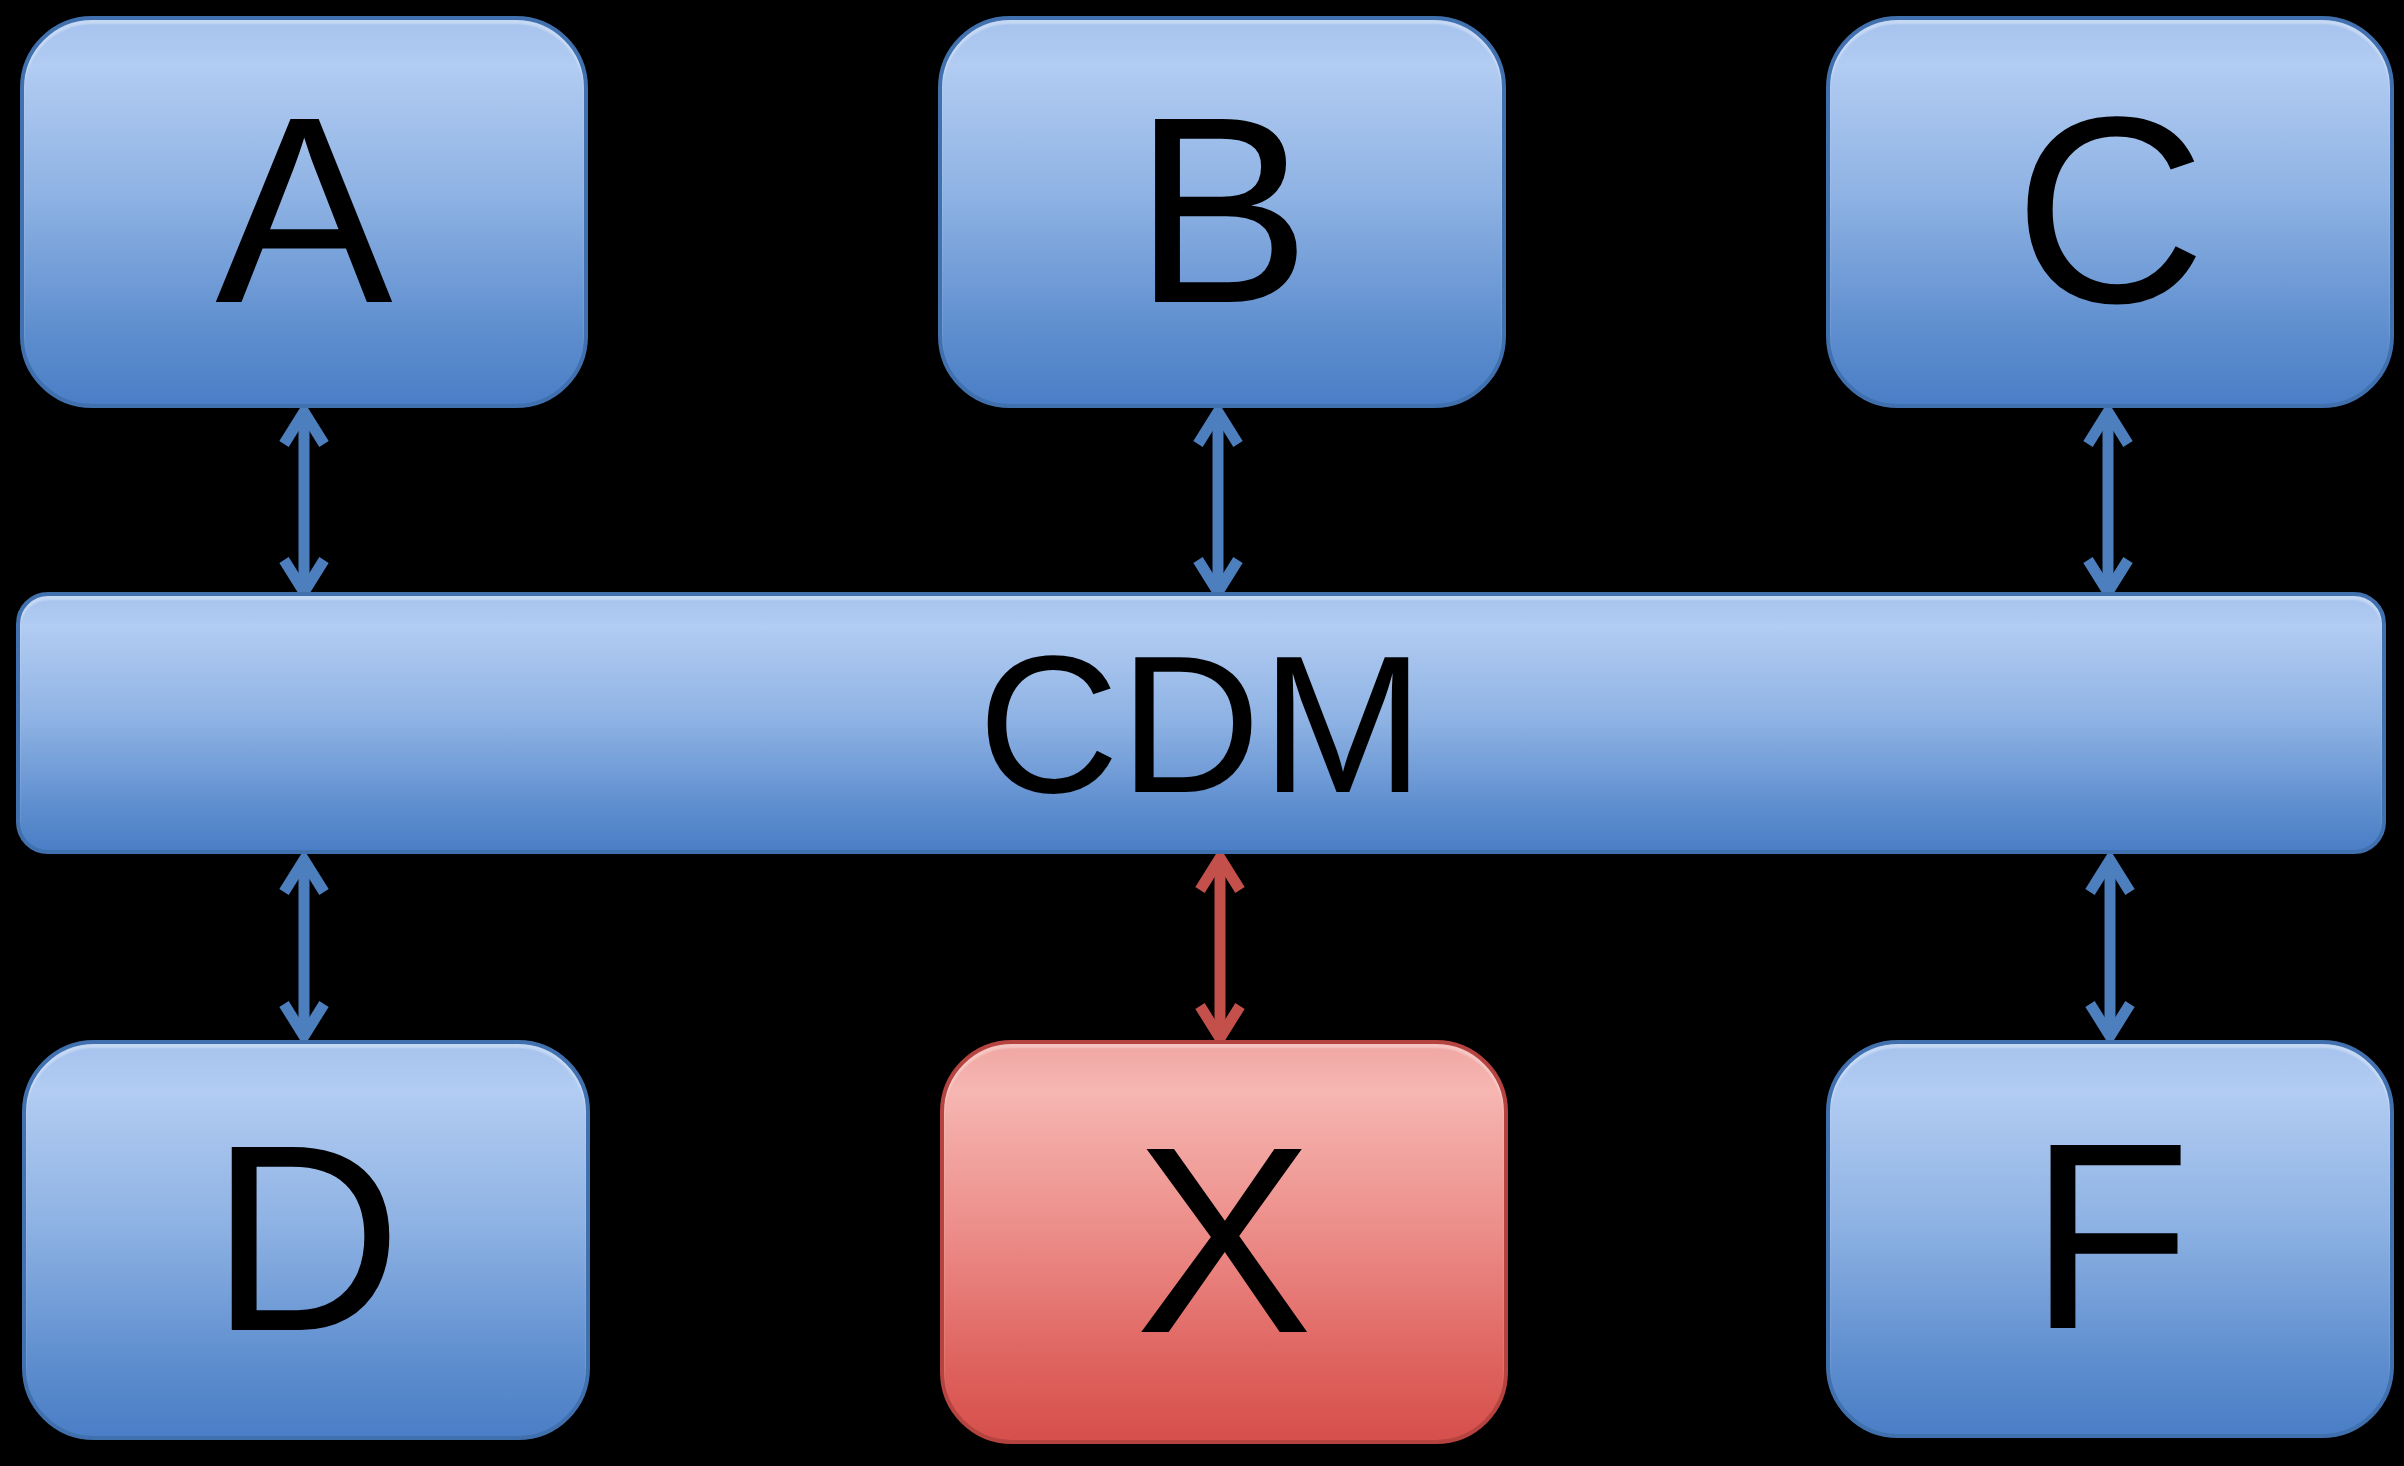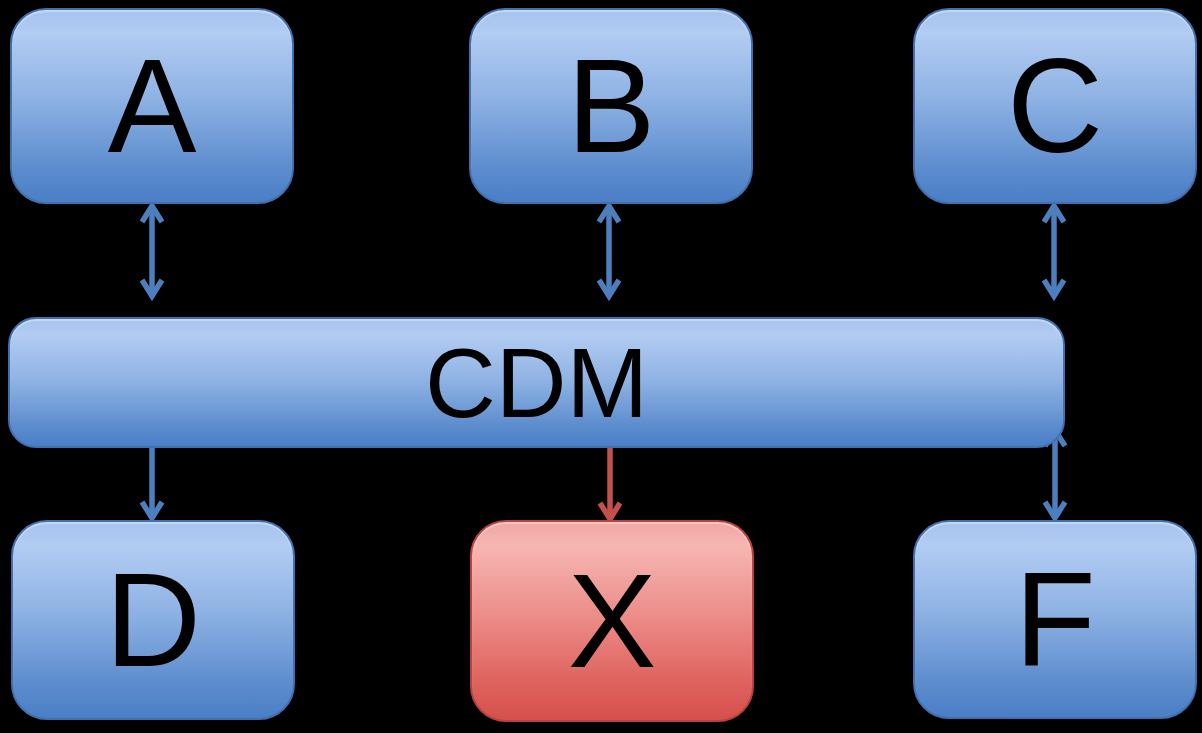--- a/index.html
+++ b/index.html
@@ -43,35 +43,34 @@
   #node-a { left: 10px;  top: 8px; }
   #node-b { left: 469px; top: 8px; }
   #node-c { left: 913px; top: 8px; }
   #node-d { left: 11px;  top: 520px; height: 200px; }
   #node-x { left: 470px; top: 520px; height: 202px; }
   #node-f { left: 913px; top: 520px; height: 199px; }
   .hub {
     position: absolute;
     left: 8px;
     top: 296px;
-    width: 1057px;
+    width: 1185px;
     height: 131px;
-    border-radius: 28px;
+    border-radius: 16px;
     box-sizing: border-box;
     border: 2.5px solid #4170ae;
     background: linear-gradient(180deg,
       #a6c3ee 0%, #b2ccf2 12%, #8fb3e4 48%, #5d8dce 84%, #4a7ec6 100%);
     box-shadow: inset 0 2px 1px rgba(255,255,255,0.35);
     display: flex;
     align-items: center;
     justify-content: center;
     font-size: 98px;
     line-height: 1;
     color: #000000;
-    margin-top: 21px;
   }
   .connector-layer {
     position: absolute;
     left: 0;
     top: 0;
     width: 1202px;
     height: 733px;
     pointer-events: none;
   }
   .node-label, .hub-label { pointer-events: none; }

